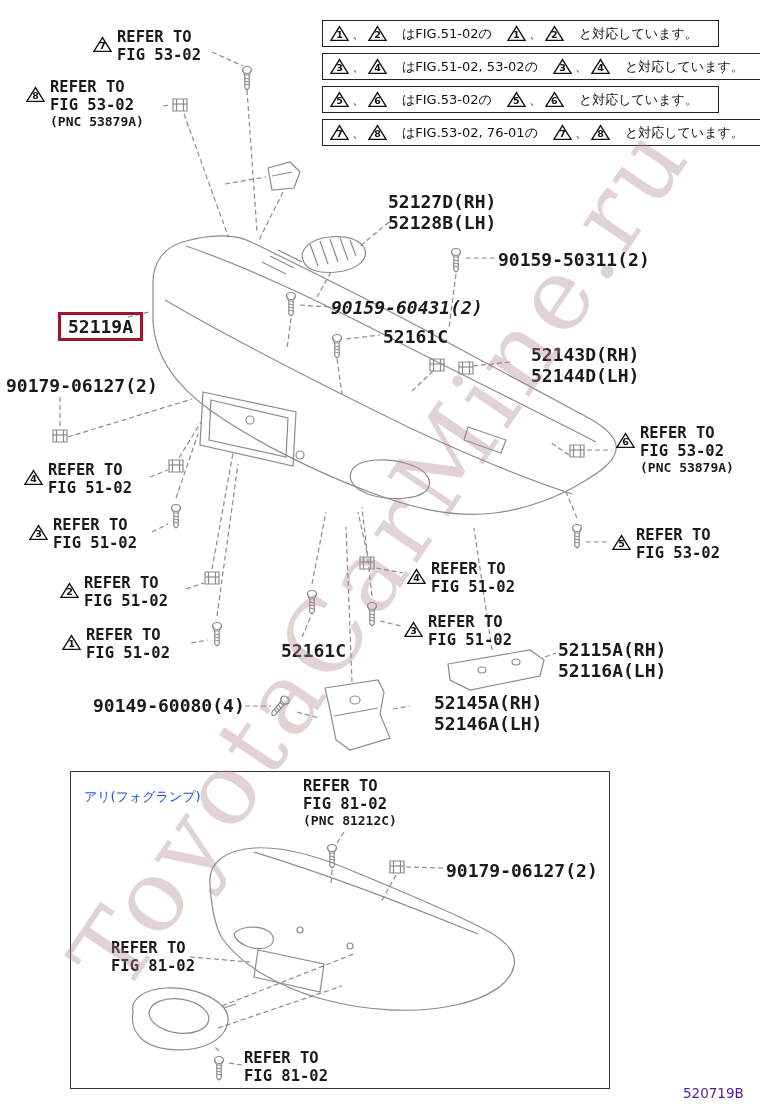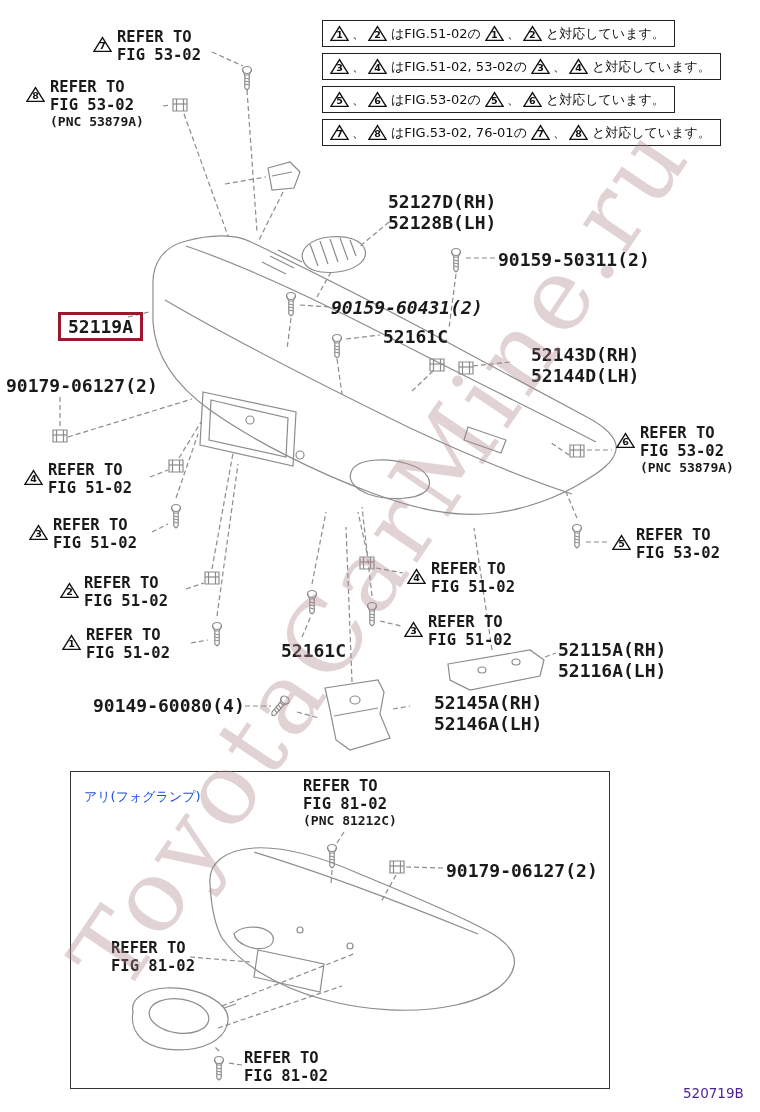--- a/index.html
+++ b/index.html
@@ -9,21 +9,21 @@
   .art{position:absolute;left:0;top:0;z-index:1}
   .watermark{
     position:absolute;left:50%;top:50%;
     transform:translate(-50%,-50%) rotate(-56deg);
     font-family:"DejaVu Serif",serif;
     font-size:100px;letter-spacing:6px;white-space:nowrap;
     color:var(--wm, rgba(175,140,140,0.38));
     z-index:6;pointer-events:none}
   .legend{position:absolute;left:322px;top:20px;display:flex;flex-direction:column;gap:6px;align-items:flex-start;z-index:3}
   .legend-row{border:1.5px solid #222;padding:4px 7px;display:flex;align-items:center;gap:2px;font-size:13px;line-height:1.2;background:#fff0}
-  .ltext{font-family:"DejaVu Sans",sans-serif;color:#111;margin:0 2px;white-space:nowrap}
+  .ltext{font-family:"DejaVu Sans",sans-serif;color:#111;margin:0 13px;white-space:nowrap}
   .lsep{margin:0 1px;color:#111}
   .tri{position:relative;display:inline-block;width:19px;height:17px;flex:none}
   .tri svg{display:block;width:100%;height:100%}
   .tri i{position:absolute;left:0;right:0;top:5px;text-align:center;font-style:normal;font-weight:bold;font-size:9.5px;line-height:1;color:#111;font-family:"DejaVu Sans",sans-serif}
   #labels{position:absolute;inset:0;z-index:4}
   #labels .label{position:absolute;display:flex;align-items:flex-start;color:#1a1a1a}
   .label .tri{margin:8px 5px 0 0}
   .label .ln{font-family:"DejaVu Sans Mono","Liberation Mono",monospace;font-weight:bold;white-space:pre}
   .label.part .ln{font-size:18px;line-height:21px}
   .label.ref .ln{font-size:15.5px;line-height:18px}

